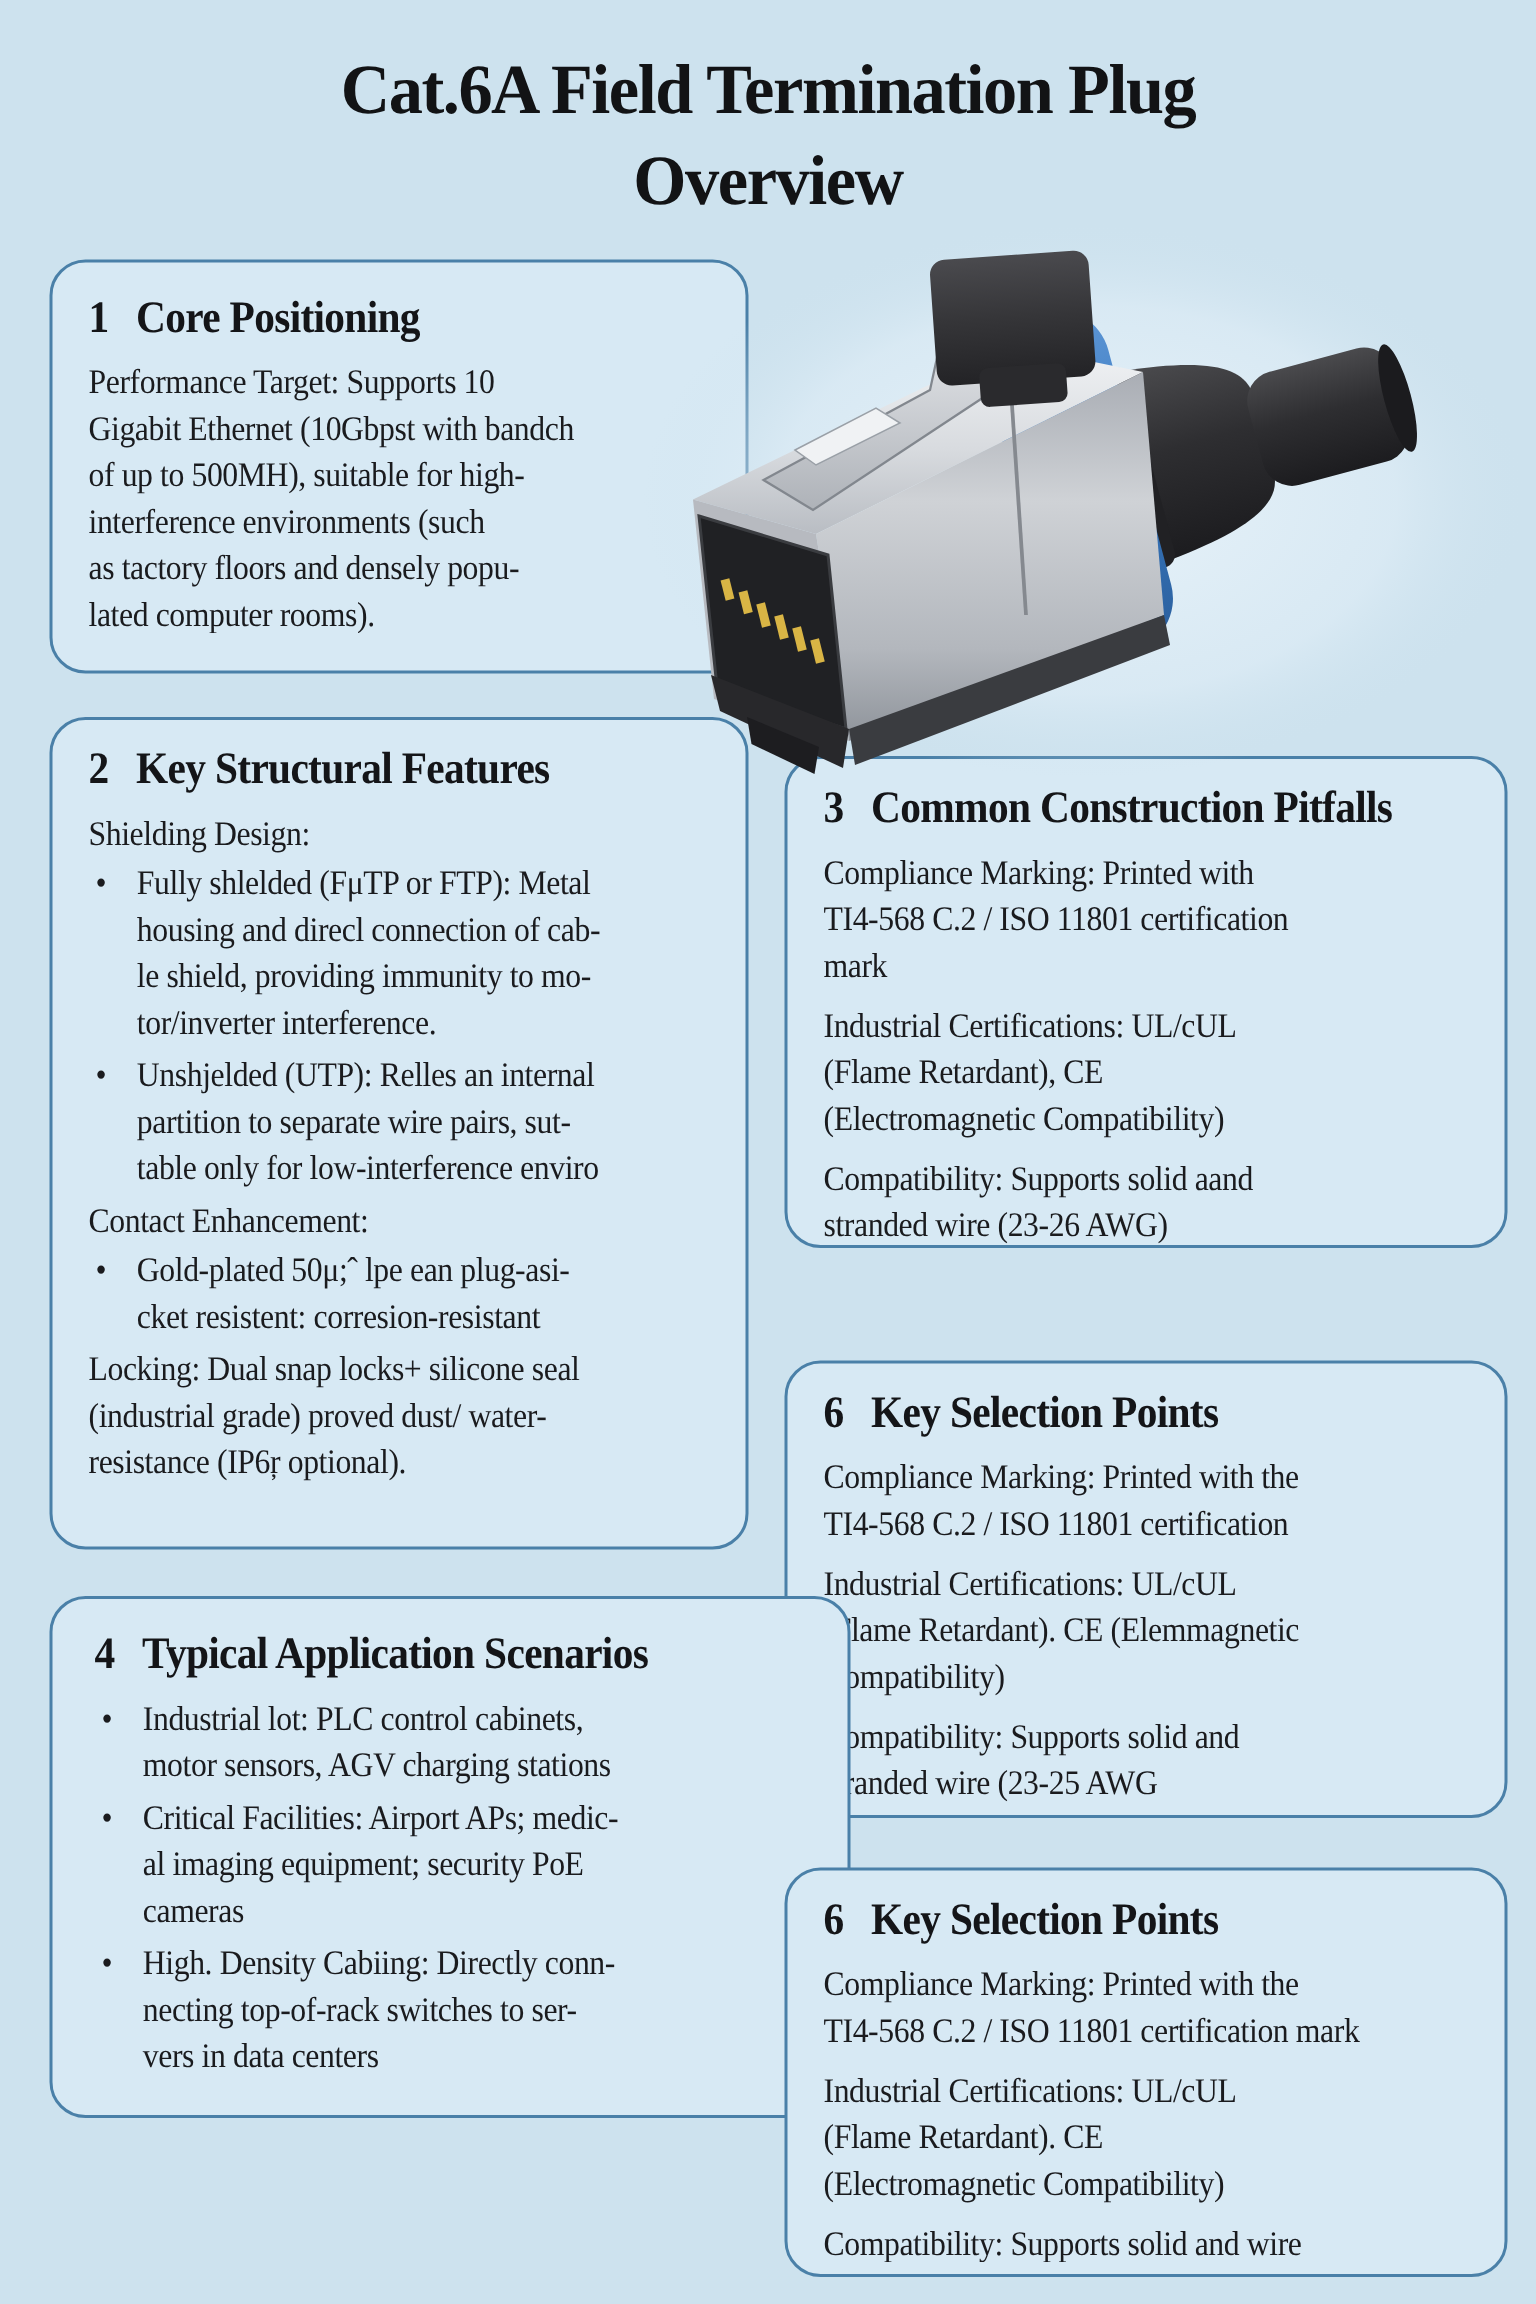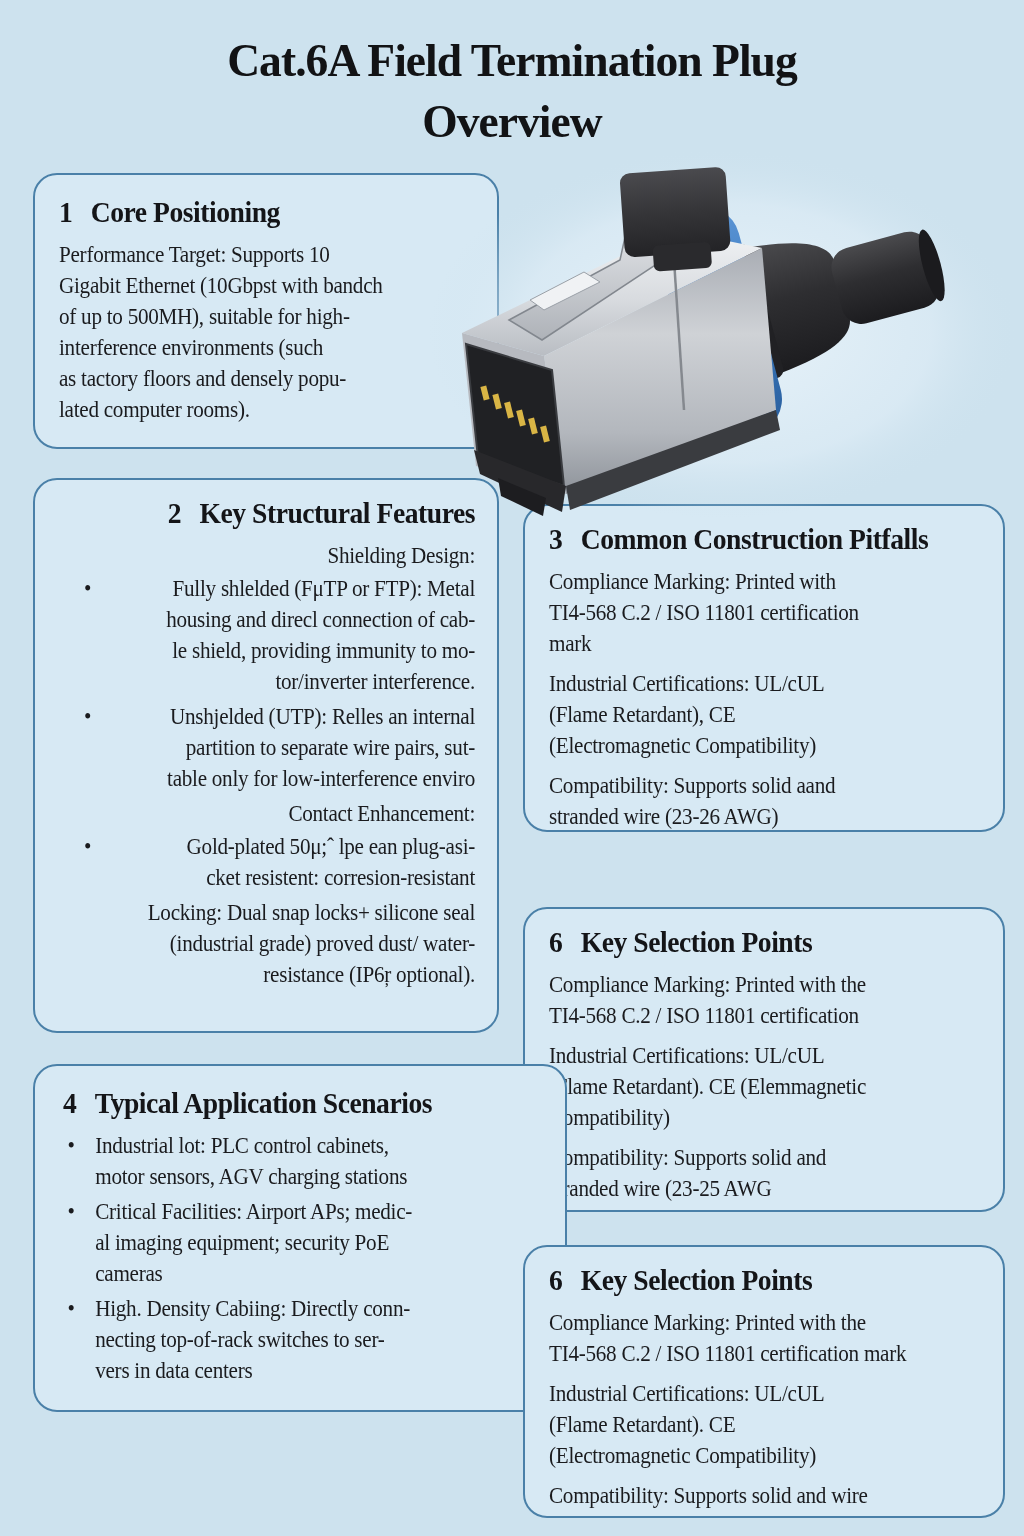--- a/index.html
+++ b/index.html
@@ -14,21 +14,21 @@
   .card-heading{font-size:30px;line-height:38px;font-weight:700;color:#141518;
                 letter-spacing:-0.5px;margin-bottom:8px;}
   .h-num{margin-right:20px;}
   .body-text{font-size:23px;line-height:31px;letter-spacing:-0.3px;color:#1a1b1e;}
   .para{white-space:pre-line;margin:0 0 9px 0;}
   .label{white-space:pre-line;margin:0 0 2px 0;}
   .bullet-row{display:flex;margin:0 0 4px 0;}
   .bullet-marker{width:30px;flex:0 0 30px;padding-left:5px;}
   .bullet-text{flex:1;white-space:pre-line;}
   #card-core{left:33px;top:173px;width:466px;height:276px;padding-top:18px;}
-  #card-structural{left:33px;top:478px;width:466px;height:555px;text-align:right;}
+  #card-structural{left:33px;top:478px;width:466px;height:555px;}
   #card-pitfalls{left:523px;top:504px;width:482px;height:328px;}
   #card-selection1{left:523px;top:907px;width:482px;height:305px;}
   #card-apps{left:33px;top:1064px;width:534px;height:348px;padding-top:18px;padding-left:28px;}
   #card-selection2{left:523px;top:1245px;width:482px;height:273px;}
   .connector-wrap{position:absolute;left:424px;top:148px;width:600px;height:385px;z-index:5;pointer-events:none;}
 </style>
 </head>
 <body>
 
 <div class="canvas">

